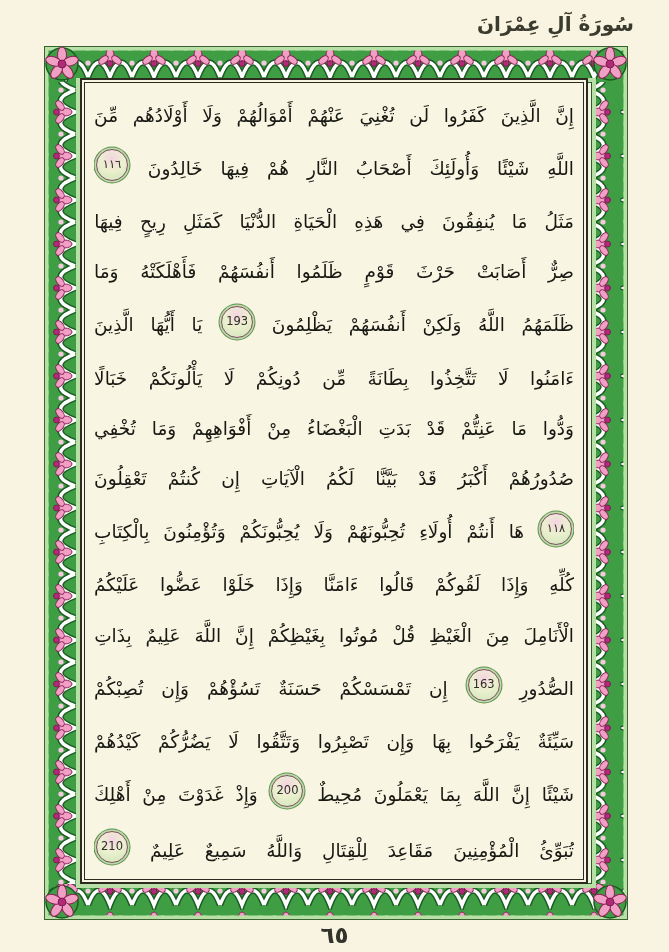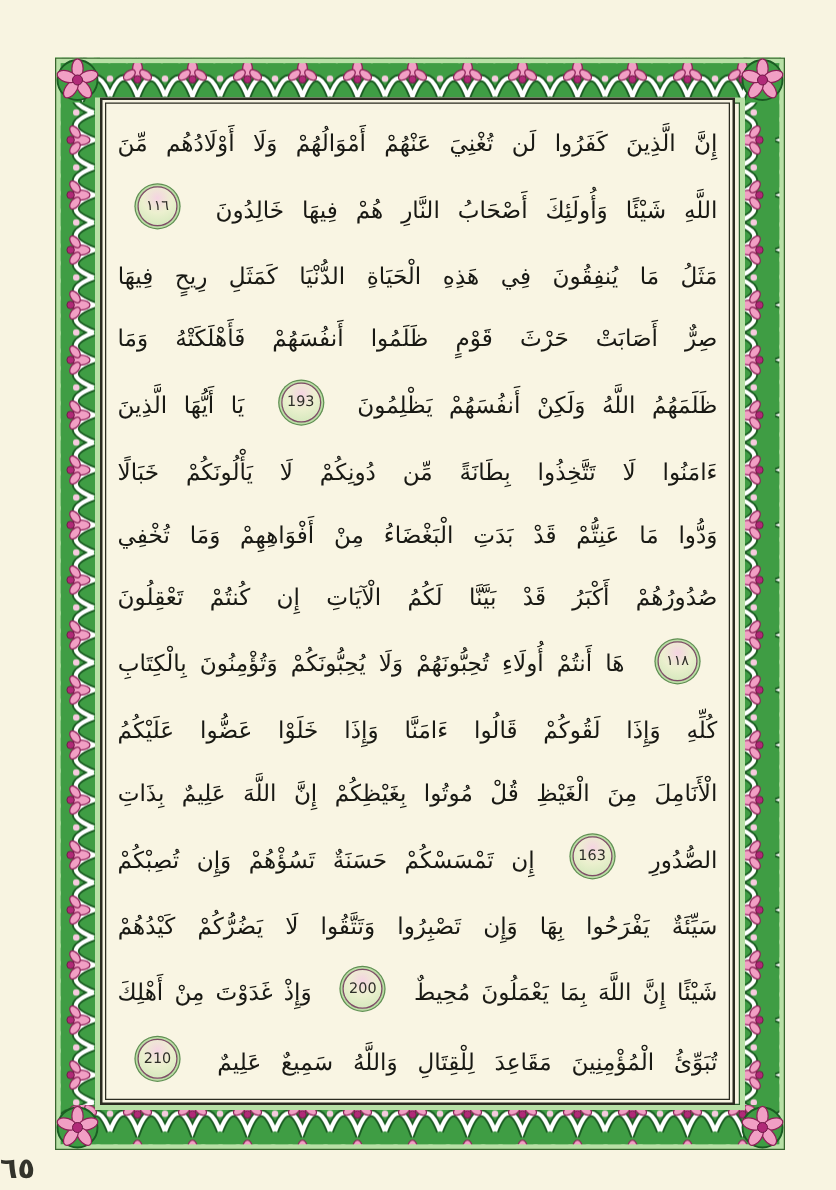--- a/index.html
+++ b/index.html
@@ -41,35 +41,36 @@
     color:#191914;font-size:18.5px;line-height:1;
   }
   .word{flex:0 0 auto;white-space:nowrap;padding-top:8px;}
   .ayah-marker{
     flex:0 0 auto;
     display:inline-flex;align-items:center;justify-content:center;
     width:30px;height:30px;border-radius:50%;
     background:radial-gradient(circle at 50% 28%, #f5d4e2 0%, #ecf0cf 45%, #cde6b7 100%);
     border:1.5px solid #7e4c66;
     box-shadow:0 0 0 1.5px #bcdca6, 0 0 0 2.5px #5f8f52;
-    font-size:11.5px;color:#2e2e28;margin:0 16px;
+    font-size:11.5px;color:#2e2e28;margin:0 2px;
   }
 
   
   .page-number{
     position:absolute;left:0;bottom:4px;width:100%;
-    font-size:23px;font-weight:bold;color:#33332b;
+    text-align:center;font-size:23px;font-weight:bold;color:#33332b;
   }
 </style>
 </head>
 <body>
 
 <div class="page">
 
   <div class="header">
+    <span class="surah">سُورَةُ آلِ عِمْرَانَ</span>
   </div>
 
   <svg class="frame-svg" width="584" height="874" viewBox="0 0 584 874" aria-hidden="true">
     <defs>
       <g id="tulip">
         <ellipse cx="0" cy="-5.5" rx="4" ry="7.5" fill="#f19fc4" stroke="#8c2057" stroke-width="1"></ellipse>
         <ellipse cx="-6.5" cy="-1" rx="5.5" ry="3.2" fill="#f19fc4" stroke="#8c2057" stroke-width="1" transform="rotate(-38 -6.5 -1)"></ellipse>
         <ellipse cx="6.5" cy="-1" rx="5.5" ry="3.2" fill="#f19fc4" stroke="#8c2057" stroke-width="1" transform="rotate(38 6.5 -1)"></ellipse>
         <circle cx="0" cy="2.5" r="3" fill="#b12a78" stroke="#6d1744" stroke-width="0.8"></circle>
       </g>

